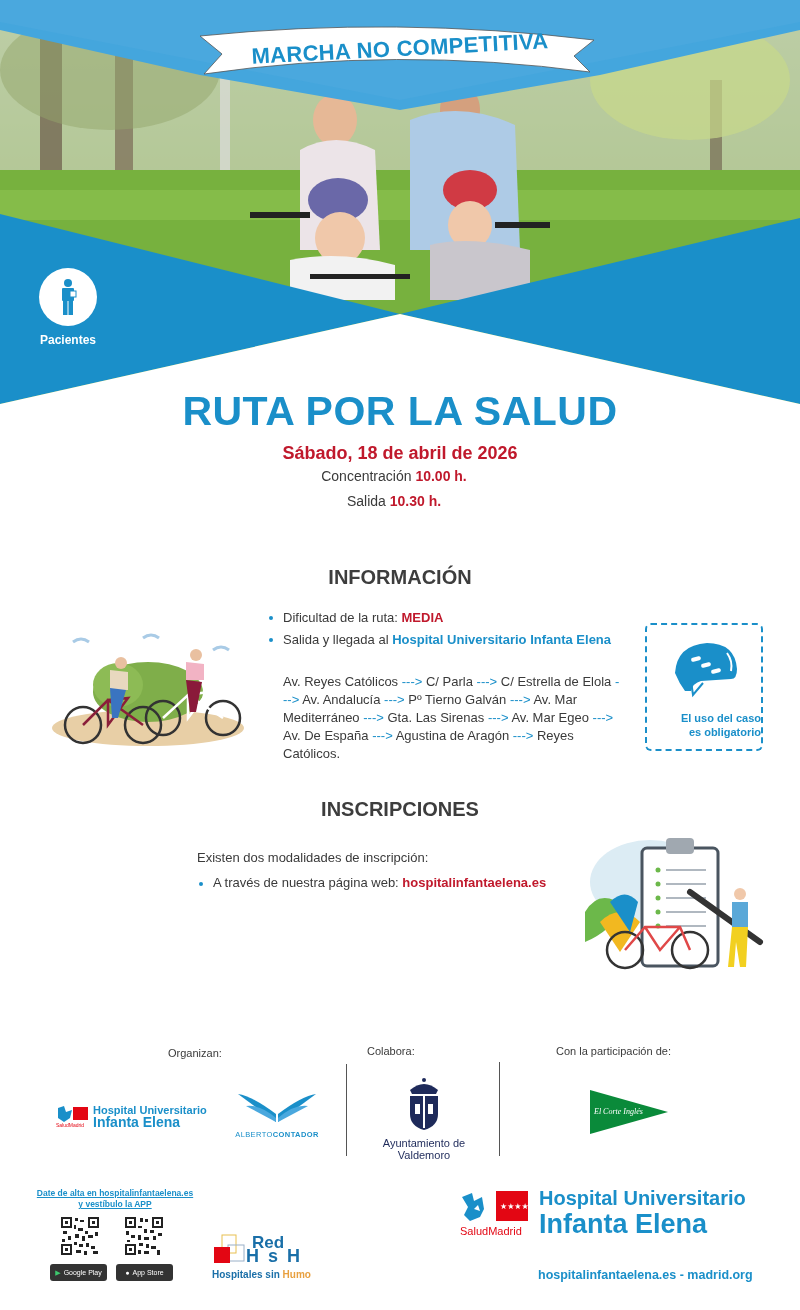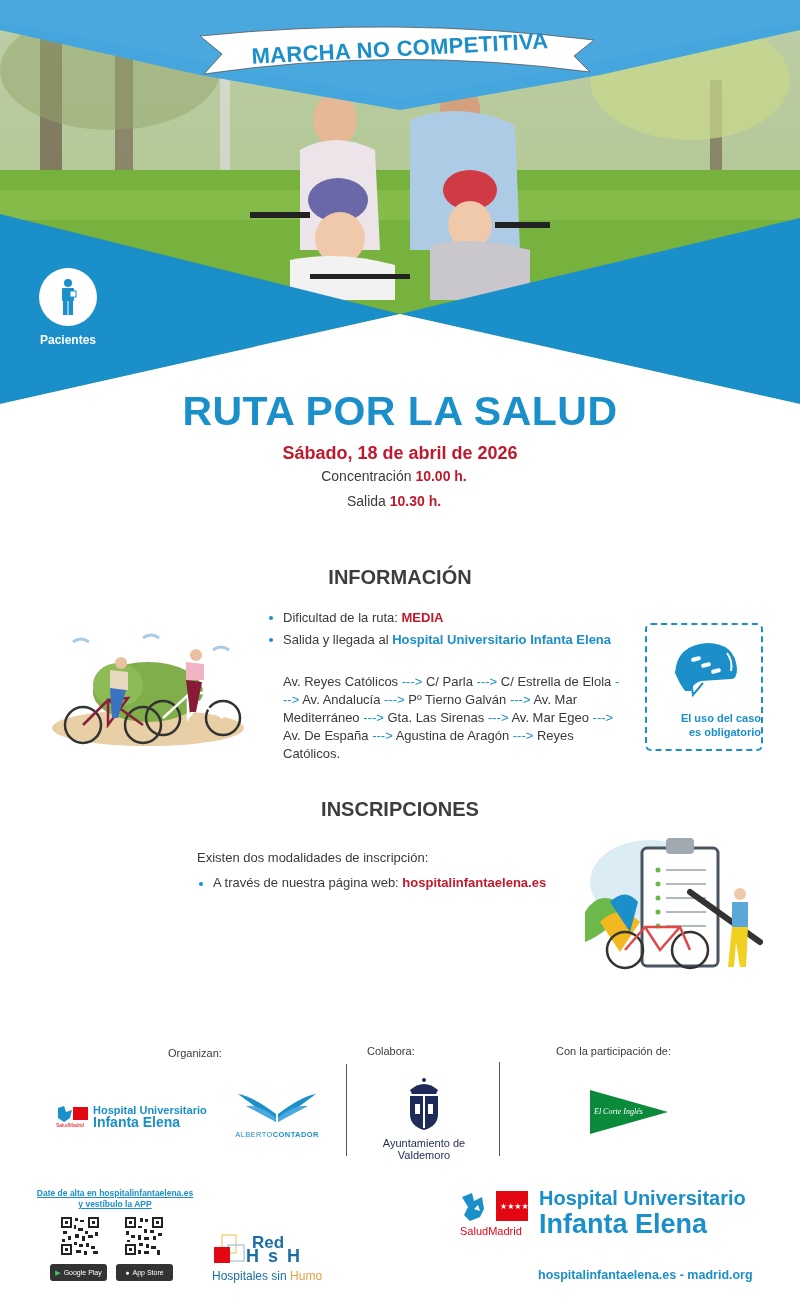--- a/index.html
+++ b/index.html
@@ -72,21 +72,21 @@
   .eci { position: absolute; left: 590px; top: 1090px; }
 
   
   .app-text { position: absolute; left: 30px; top: 1188px; width: 170px; text-align: center; font-size: 8.5px; font-weight: bold; color: #1a8fc9; line-height: 11px; text-decoration: underline; }
   .qr { position: absolute; width: 40px; height: 40px; }
   .store-badge { position: absolute; height: 17px; width: 57px; background: #333; border-radius: 3px; color: #fff;
     display: flex; align-items: center; justify-content: center; font-size: 7px; gap: 3px; }
   .hsh { position: absolute; left: 210px; top: 1233px; width: 110px; height: 50px; }
   .hsh-red { position: absolute; left: 4px; top: 12px; font-size: 17px; font-weight: bold; color: #1a6fa8; left: 42px; top: 0px; }
   .hsh-hsh { position: absolute; left: 36px; top: 13px; font-size: 18px; font-weight: bold; color: #1a6fa8; letter-spacing: 2px; }
-  .hsh-sub { position: absolute; left: 2px; top: 36px; font-size: 12px; font-weight: normal; color: #1a6fa8; white-space: nowrap; }
+  .hsh-sub { position: absolute; left: 2px; top: 36px; font-size: 10px; font-weight: bold; color: #1a6fa8; white-space: nowrap; }
   .hsh-sub span { color: #e8a040; }
   .big-logo { position: absolute; left: 460px; top: 1187px; display: flex; align-items: flex-start; }
   .big-name { margin-left: 7px; color: #1a8fc9; font-weight: bold; }
   .big-name .l1 { font-size: 20px; line-height: 22px; }
   .big-name .l2 { font-size: 27px; line-height: 30px; }
   .footer-url { position: absolute; left: 538px; top: 1268px; font-size: 12.5px; font-weight: bold; color: #1a8fc9; }
 </style>
 </head>
 <body>
 

